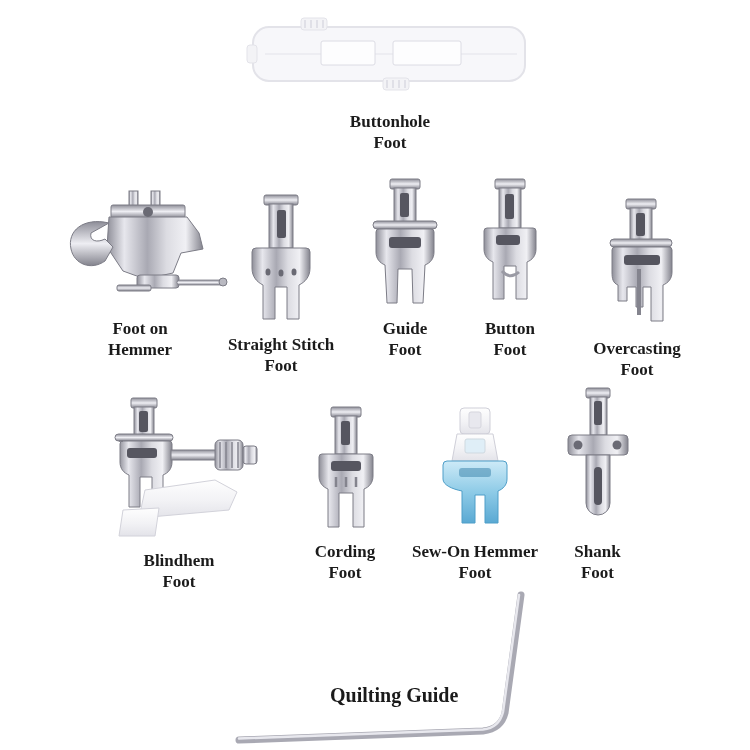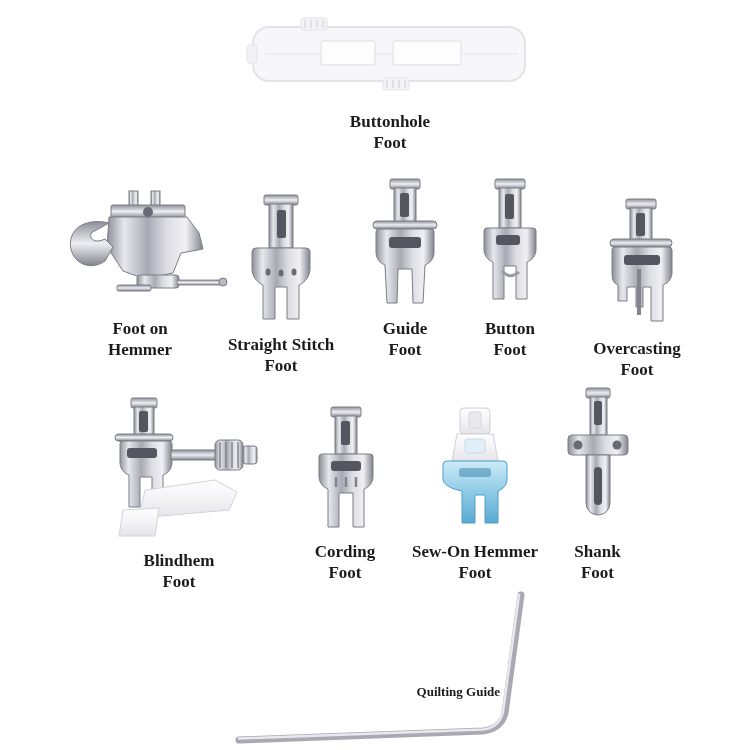--- a/index.html
+++ b/index.html
@@ -2,22 +2,22 @@
 <html><head>
 <meta charset="utf-8">
 <style>
   html,body{margin:0;padding:0;background:#ffffff;}
   .canvas{position:relative;width:750px;height:750px;background:#ffffff;overflow:hidden;
           font-family:"Liberation Serif", serif;}
   .item{position:absolute;display:flex;flex-direction:column;align-items:center;}
   .art{display:flex;align-items:flex-end;justify-content:center;width:100%;}
   .label{margin-top:6px;text-align:center;font-weight:bold;font-size:17px;line-height:21px;color:#1b1b1b;}
   .label div{white-space:nowrap;}
-  .quilt-label{position:absolute;left:330px;top:684px;width:170px;text-align:right;
-               font-weight:bold;font-size:13px;color:#1b1b1b;}
+  .quilt-label{position:absolute;left:330px;top:684px;width:170px;text-align:left;
+               font-weight:bold;font-size:20px;color:#1b1b1b;}
   .quilt-art{position:absolute;left:225px;top:585px;}
 </style>
 </head>
 <body>
 
 <div class="canvas">
 
   <svg width="0" height="0" style="position:absolute" aria-hidden="true">
     <defs>
       <linearGradient id="gV" x1="0" y1="0" x2="1" y2="0">

